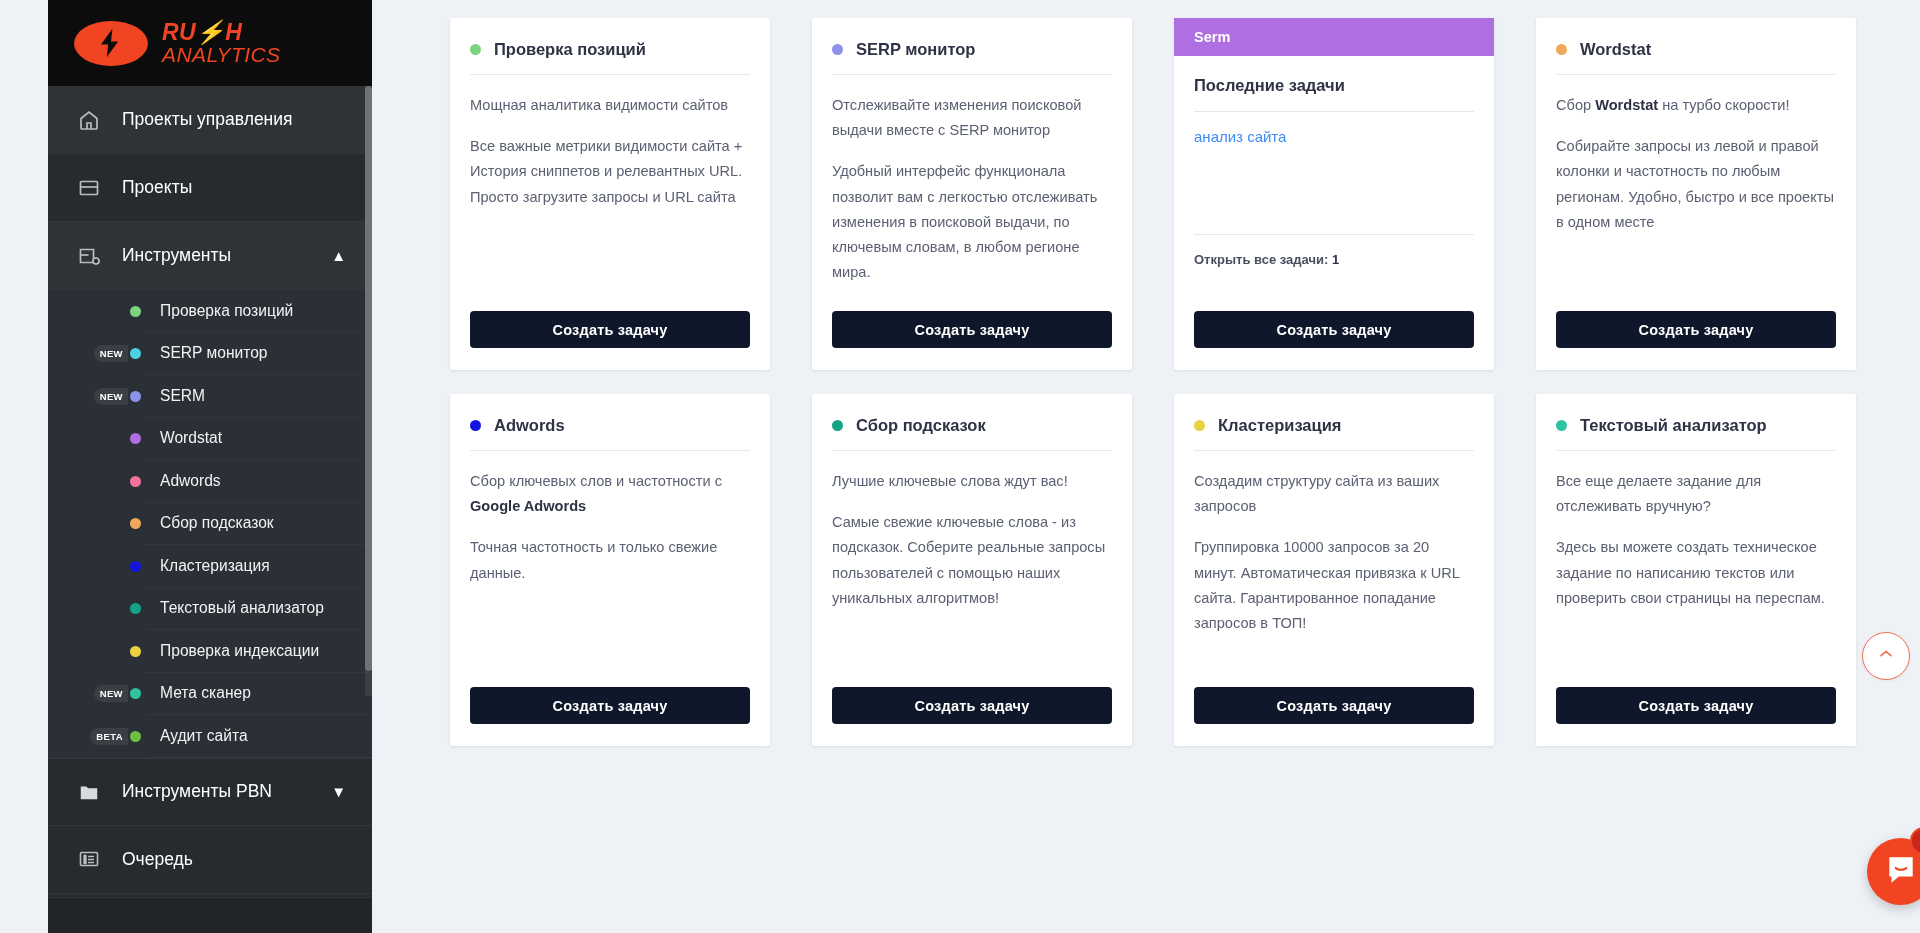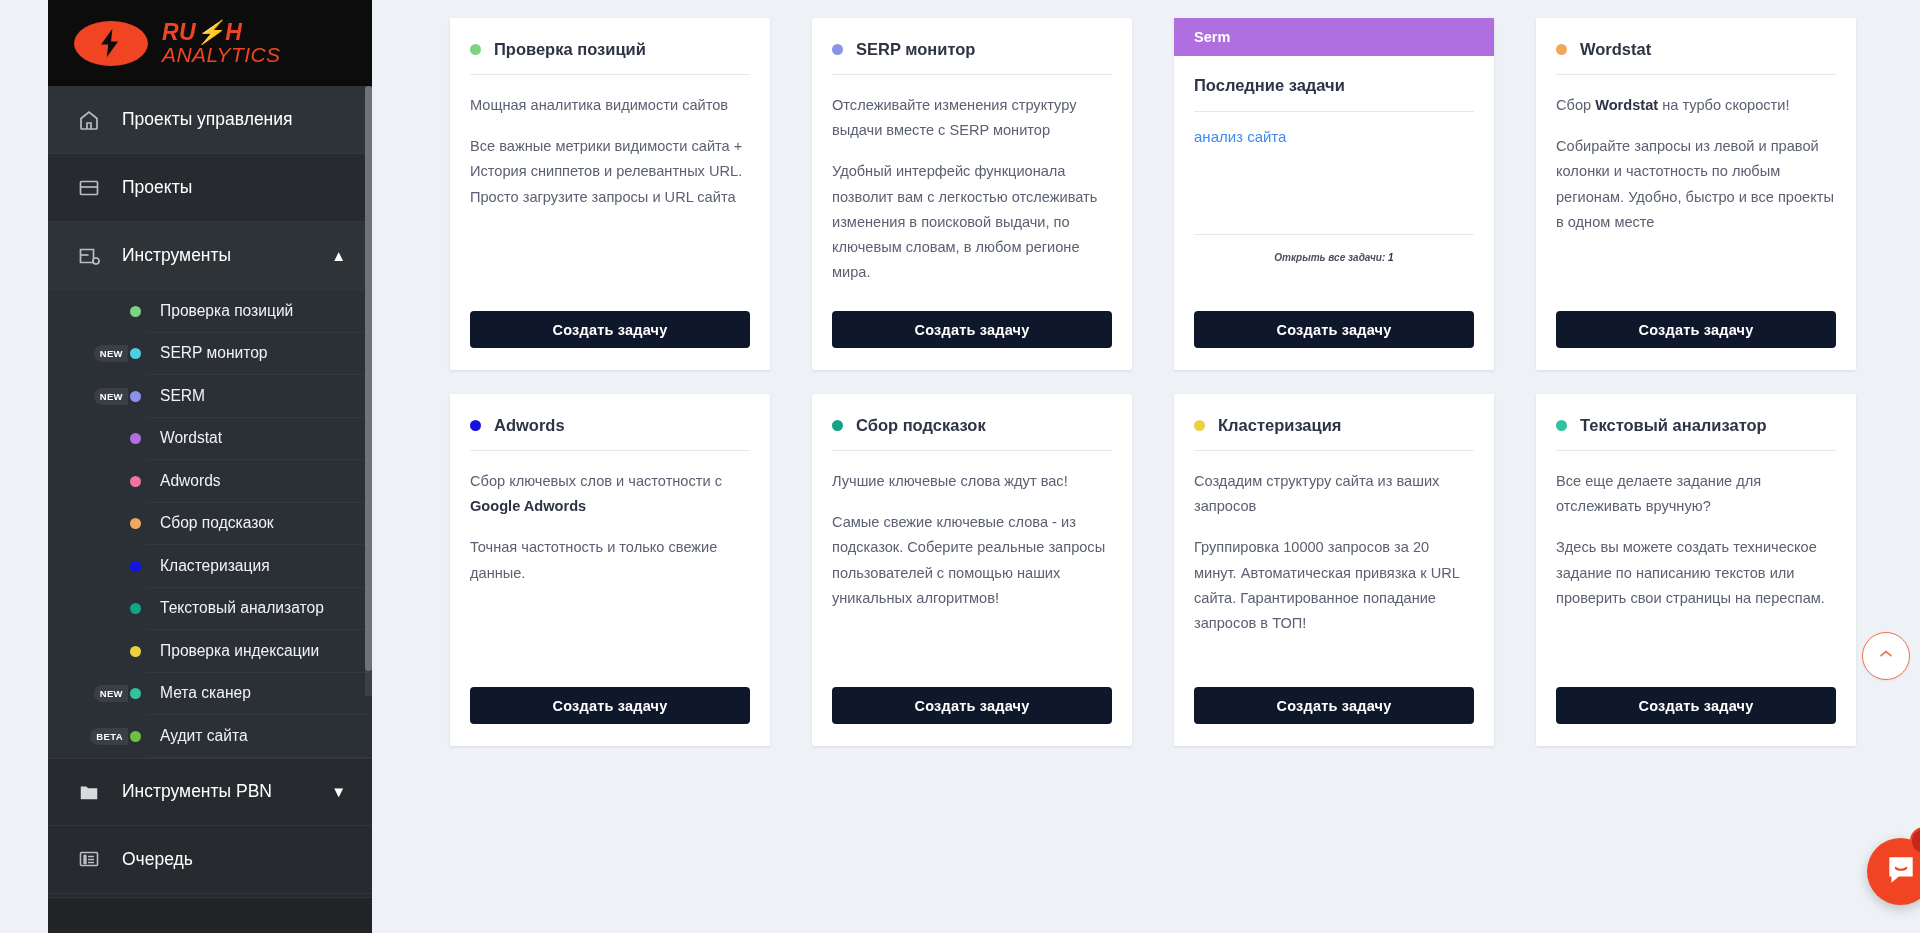--- a/index.html
+++ b/index.html
@@ -162,22 +162,22 @@
   .task-link {
     color: #3d8bf5; font-size: 15px; text-decoration: none;
     display: inline-block;
   }
   .task-list-area {
     padding-top: 16px; min-height: 110px;
     border-bottom: 1px solid #e6e8ec;
     padding-bottom: 88px;
   }
   .open-all {
-    text-align: center; font-size: 10px; color: #4a4f60;
-    padding: 17px 0 0 0; font-weight: 600; font-style: italic;
+    text-align: left; font-size: 13px; color: #4a4f60;
+    padding: 17px 0 0 0; font-weight: 600;
   }
   .open-all .cnt { font-weight: 700; color: #2e3345; }
   .btn-create {
     margin-top: auto;
     background: #0f172a;
     color: #ffffff;
     border: none; border-radius: 4px;
     height: 37px; width: 100%;
     font-size: 14.5px; font-weight: 700;
     font-family: "Liberation Sans", sans-serif;
@@ -400,21 +400,21 @@
             <p>Все важные метрики видимости сайта + История сниппетов и релевантных URL. Просто загрузите запросы и URL сайта</p>
           </div>
           <button class="btn-create">Создать задачу</button>
         </div>
         <div class="card">
           <div class="card-head">
             <span class="card-dot" style="background: rgb(139, 146, 232);"></span>
             <span class="card-title">SERP монитор</span>
           </div>
           <div class="card-body">
-            <p>Отслеживайте изменения структуру выдачи вместе с SERP монитор</p>
+            <p>Отслеживайте изменения поисковой выдачи вместе с SERP монитор</p>
             <p>Удобный интерфейс функционала позволит вам с легкостью отслеживать изменения в поисковой выдачи, по ключевым словам, в любом регионе мира.</p>
           </div>
           <button class="btn-create">Создать задачу</button>
         </div>
         <div class="card accented">
           <div class="card-accent-bar" style="background: rgb(176, 111, 224);">
             <span>Serm</span>
           </div>
           <div class="card-head nodot">
             <span class="card-title plain">Последние задачи</span>

